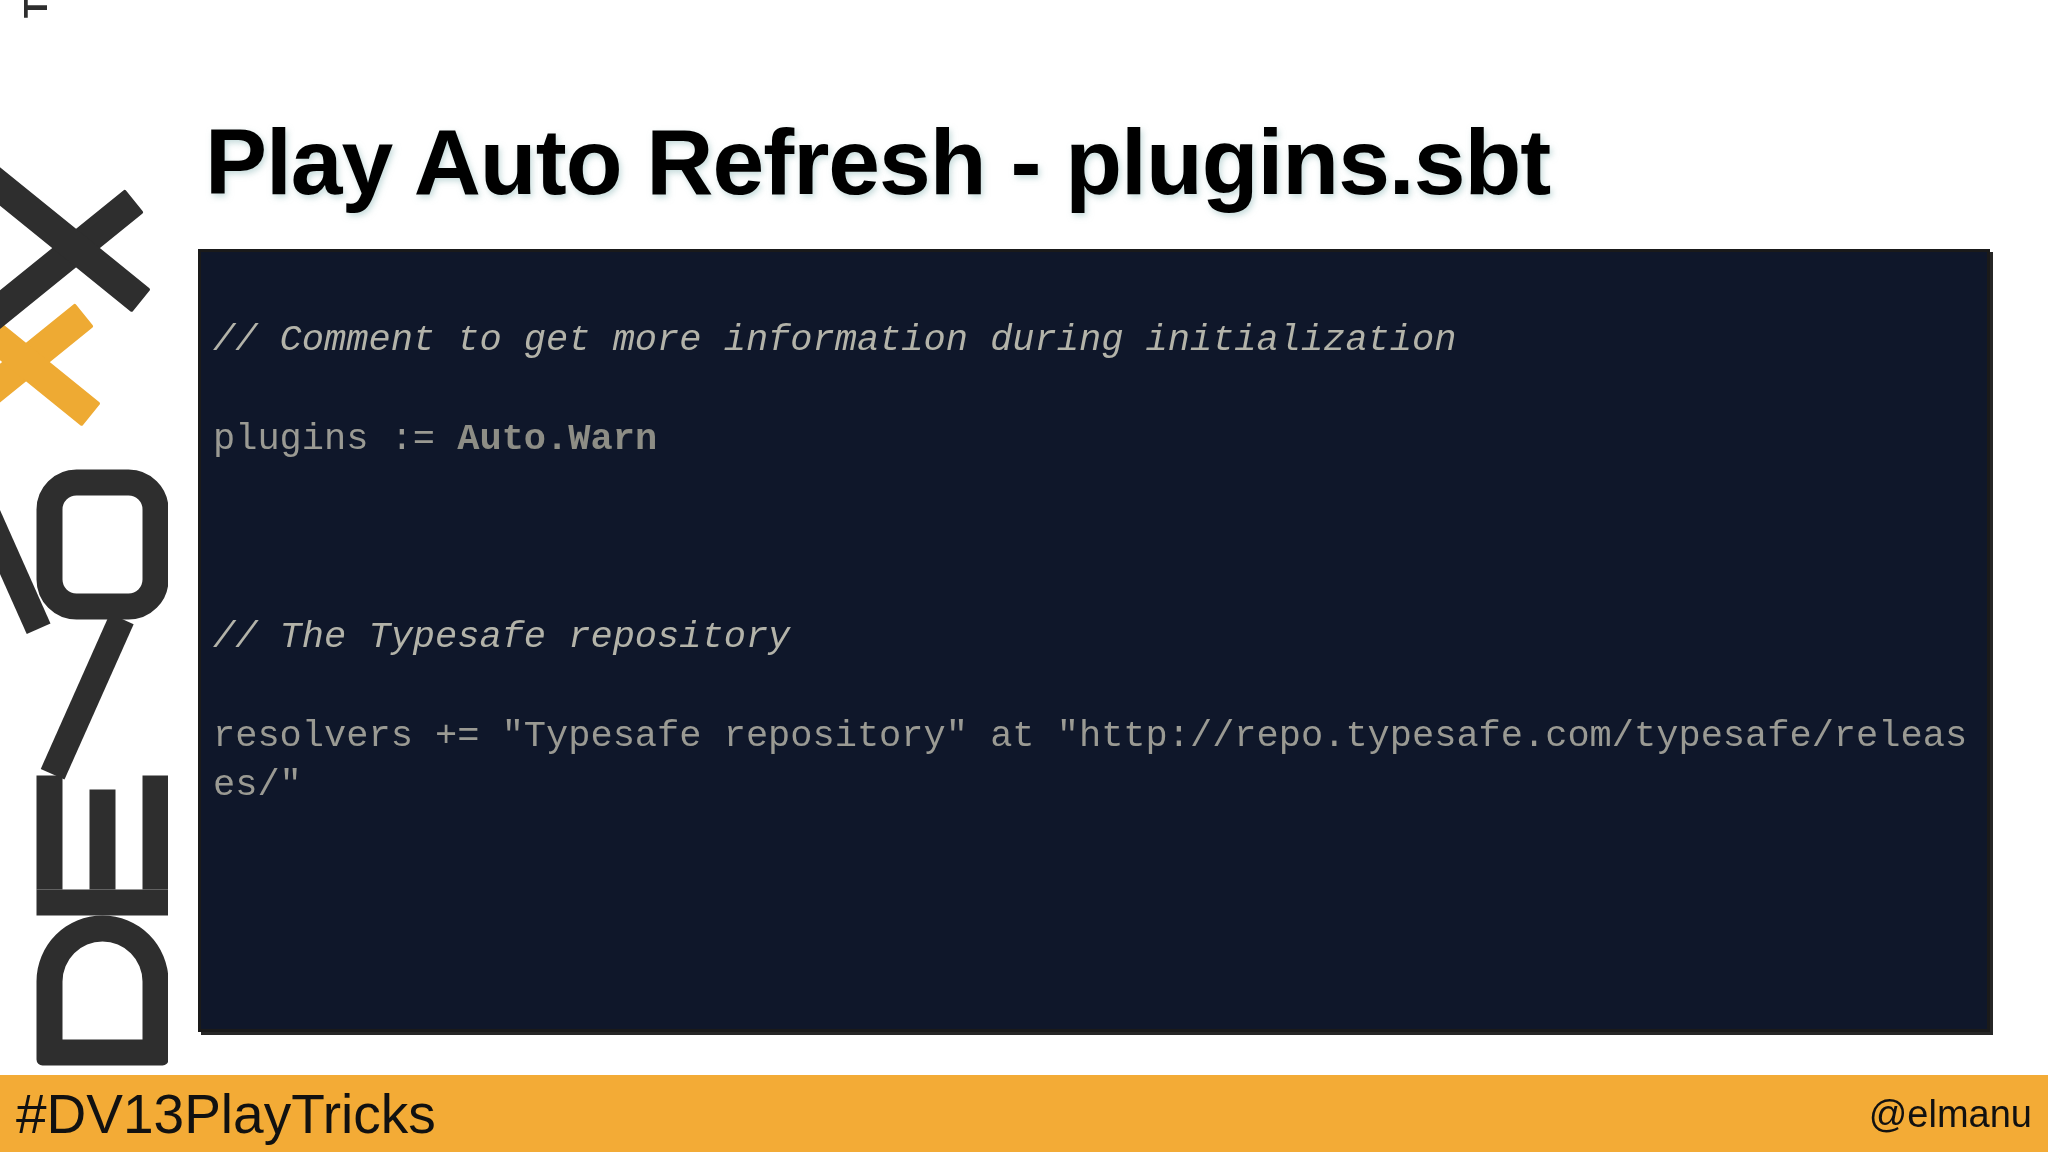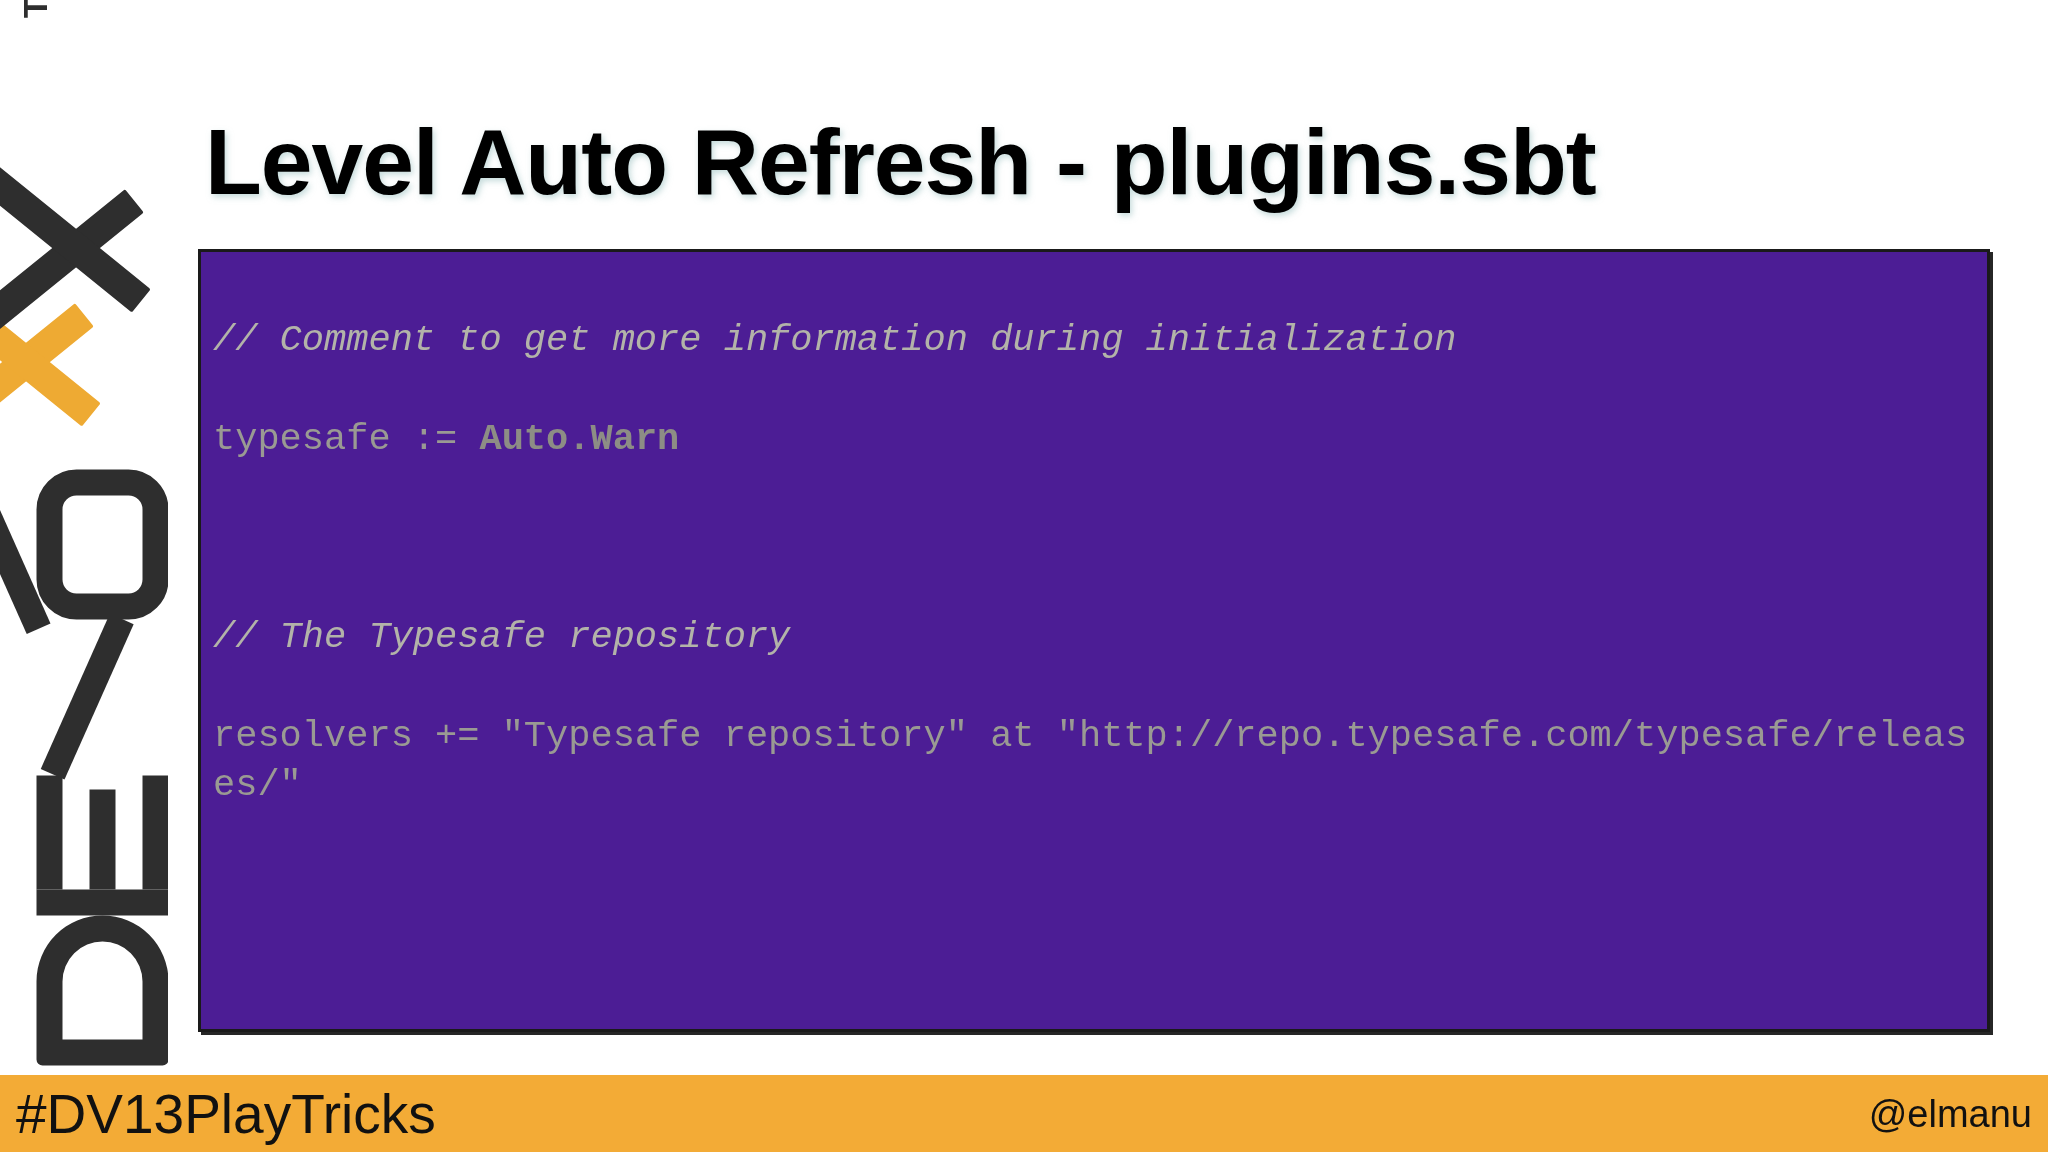--- a/index.html
+++ b/index.html
@@ -120,21 +120,21 @@
     text-shadow: 2px 3px 6px rgba(150, 190, 190, 0.55);
   }
 
   
   #code-block {
     position: absolute;
     left: 198px;
     top: 249px;
     width: 1792px;
     height: 783px;
-    background: #4c1d95;
+    background: #0f172a;
     border: 3px solid #1a1a1a;
     box-sizing: border-box;
     box-shadow: 3px 3px 0 rgba(0,0,0,0.85);
     overflow: hidden;
   }
   #code-text {
     position: absolute;
     left: 12px;
     top: 14px;
     right: 4px;
@@ -202,26 +202,26 @@
         <i class="o1"></i>
           <i class="o2"></i>
           <i class="k1"></i>
           <i class="k2"></i>
       </div>
     </div>
   </div>
   <div id="logo-tm" style="left:16px; top:18px; transform: rotate(-90deg); transform-origin: left top;">TM</div>
 </div>
 
-<h1 id="slide-title">Level Auto Refresh - plugins.sbt</h1>
+<h1 id="slide-title">Play Auto Refresh - plugins.sbt</h1>
 
 <div id="code-block">
   <div id="code-text">
 <div class="code-line"><span class="cmt">// Comment to get more information during initialization</span></div>
-<div class="code-line"><span class="plain">typesafe := </span><span class="bold">Auto.Warn</span></div>
+<div class="code-line"><span class="plain">plugins := </span><span class="bold">Auto.Warn</span></div>
 <div class="code-line">&nbsp;</div>
 <div class="code-line"><span class="cmt">// The Typesafe repository</span></div>
 <div class="code-line"><span class="plain">resolvers += "Typesafe repository" at "http://repo.typesafe.com/typesafe/releases/"</span></div>
 <div class="code-line">&nbsp;</div>
 
 
 
 
 
 

